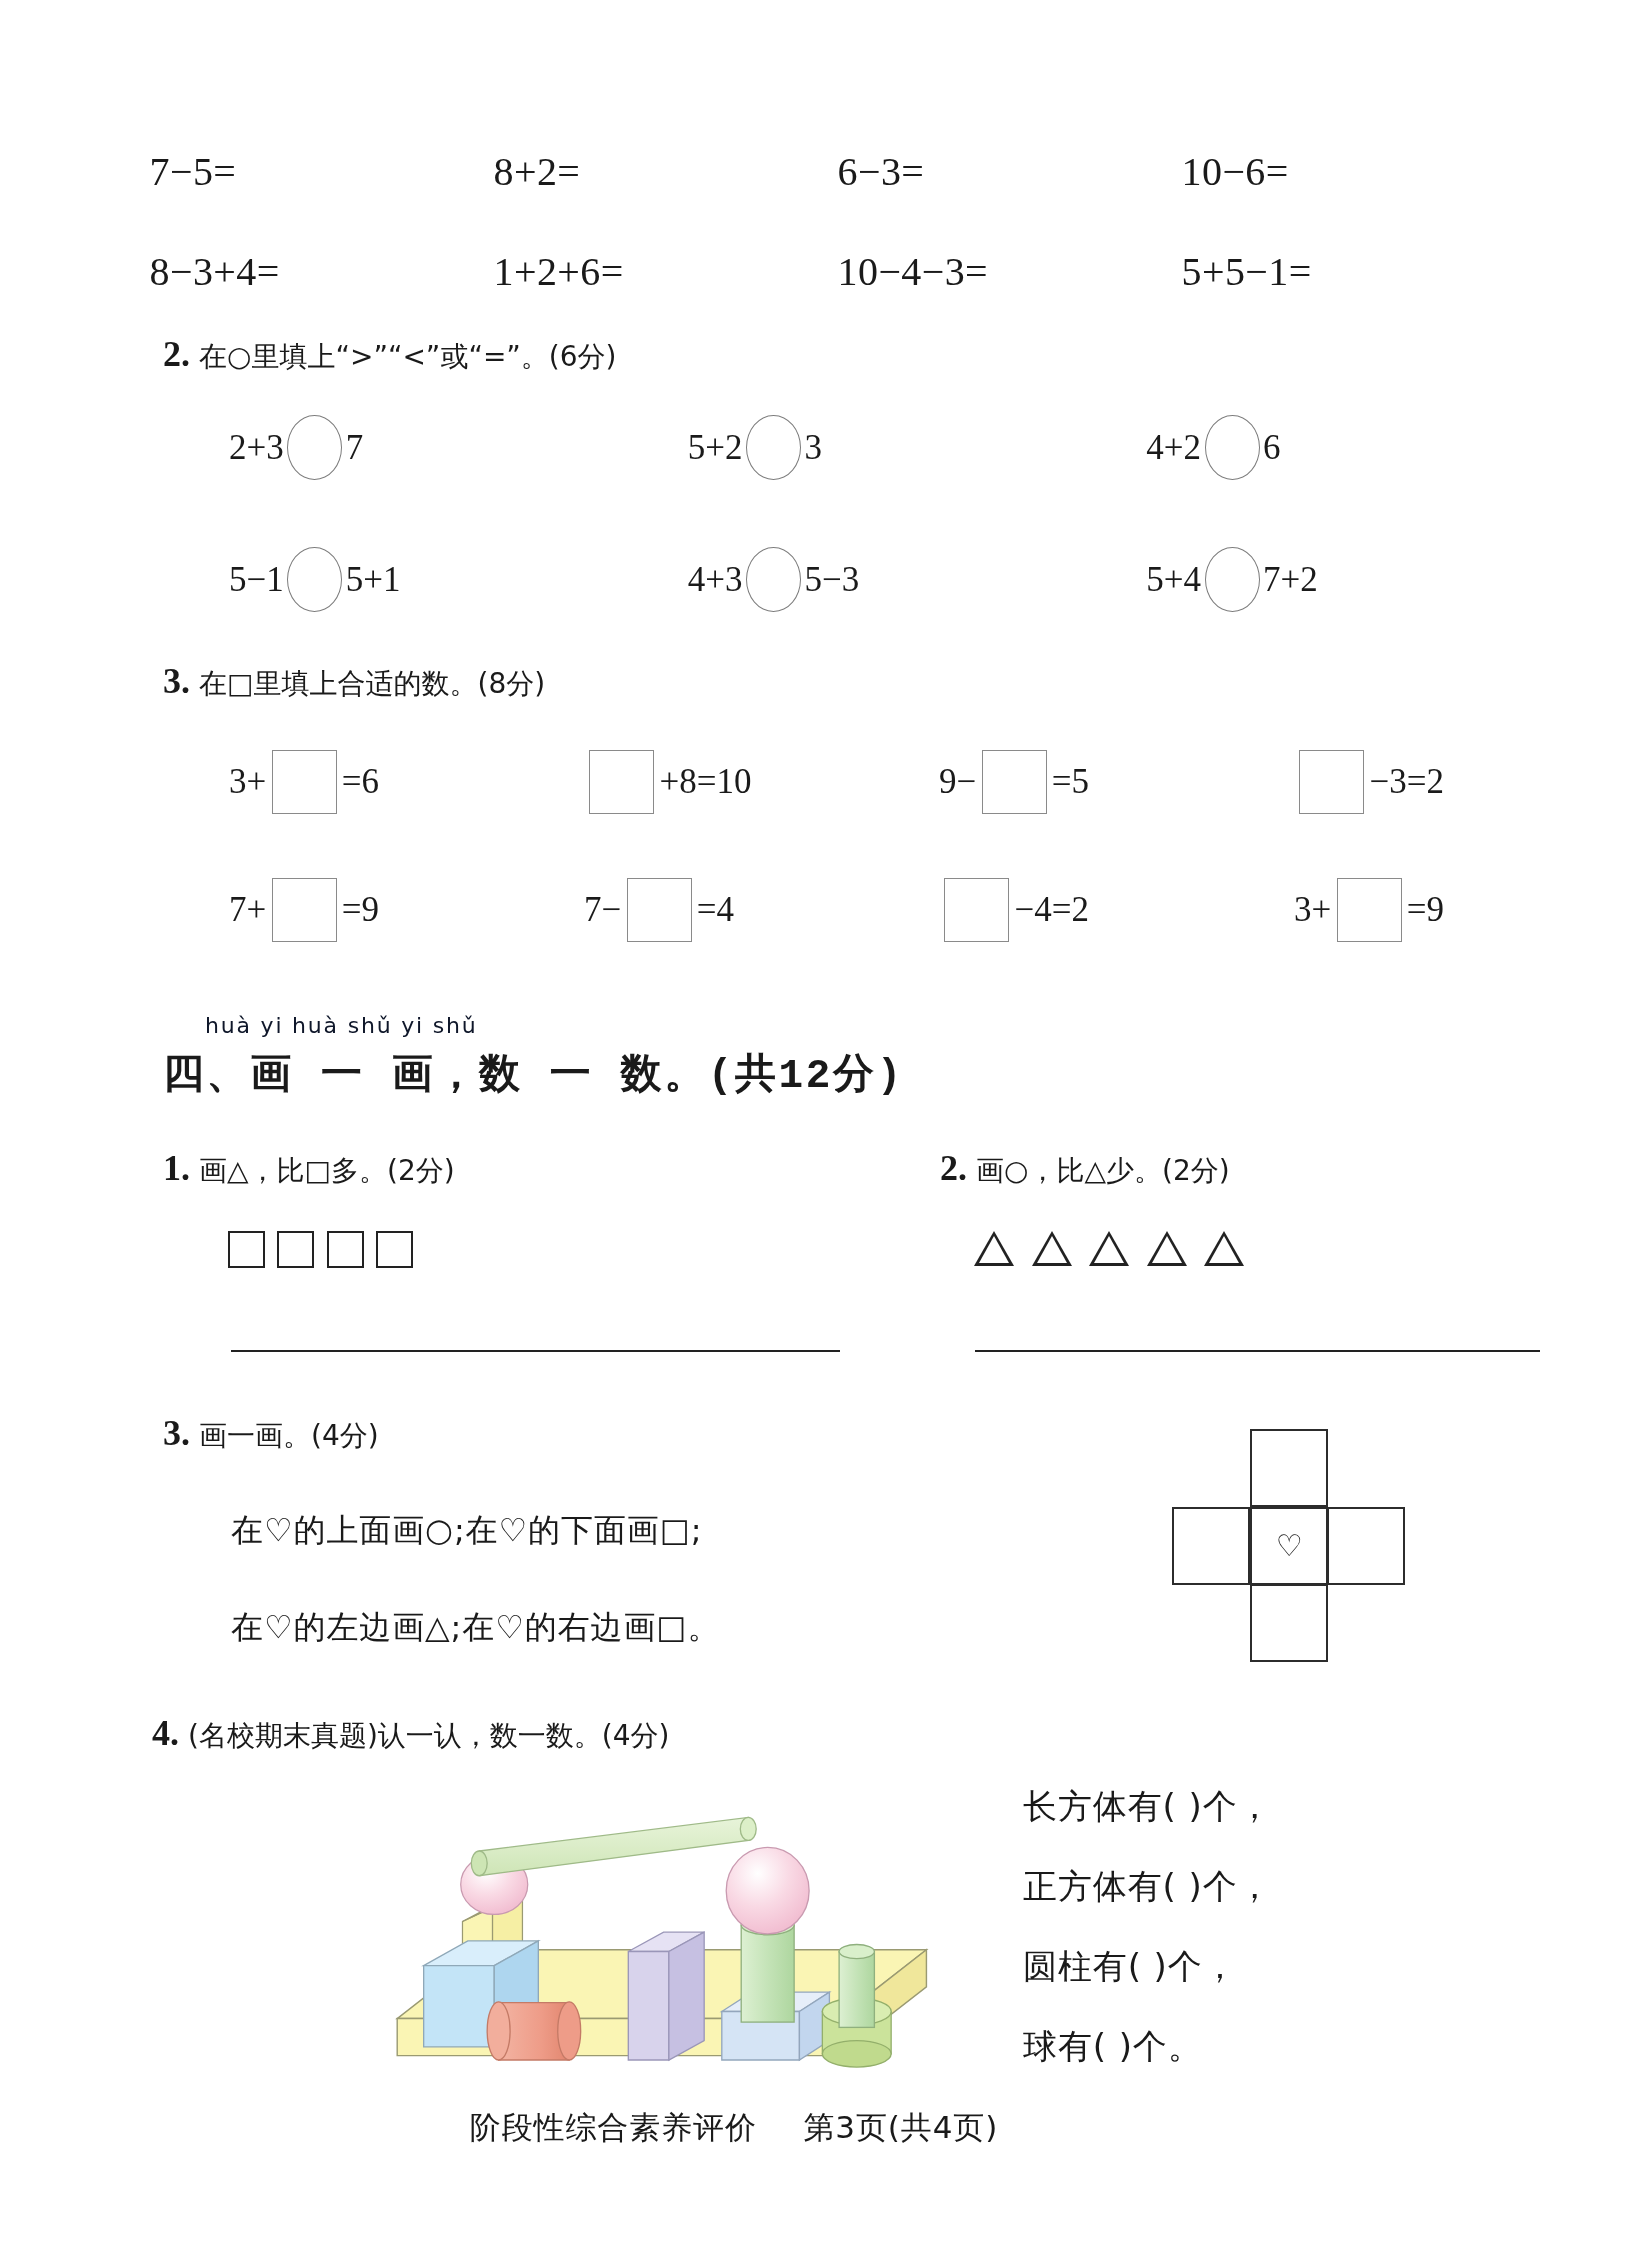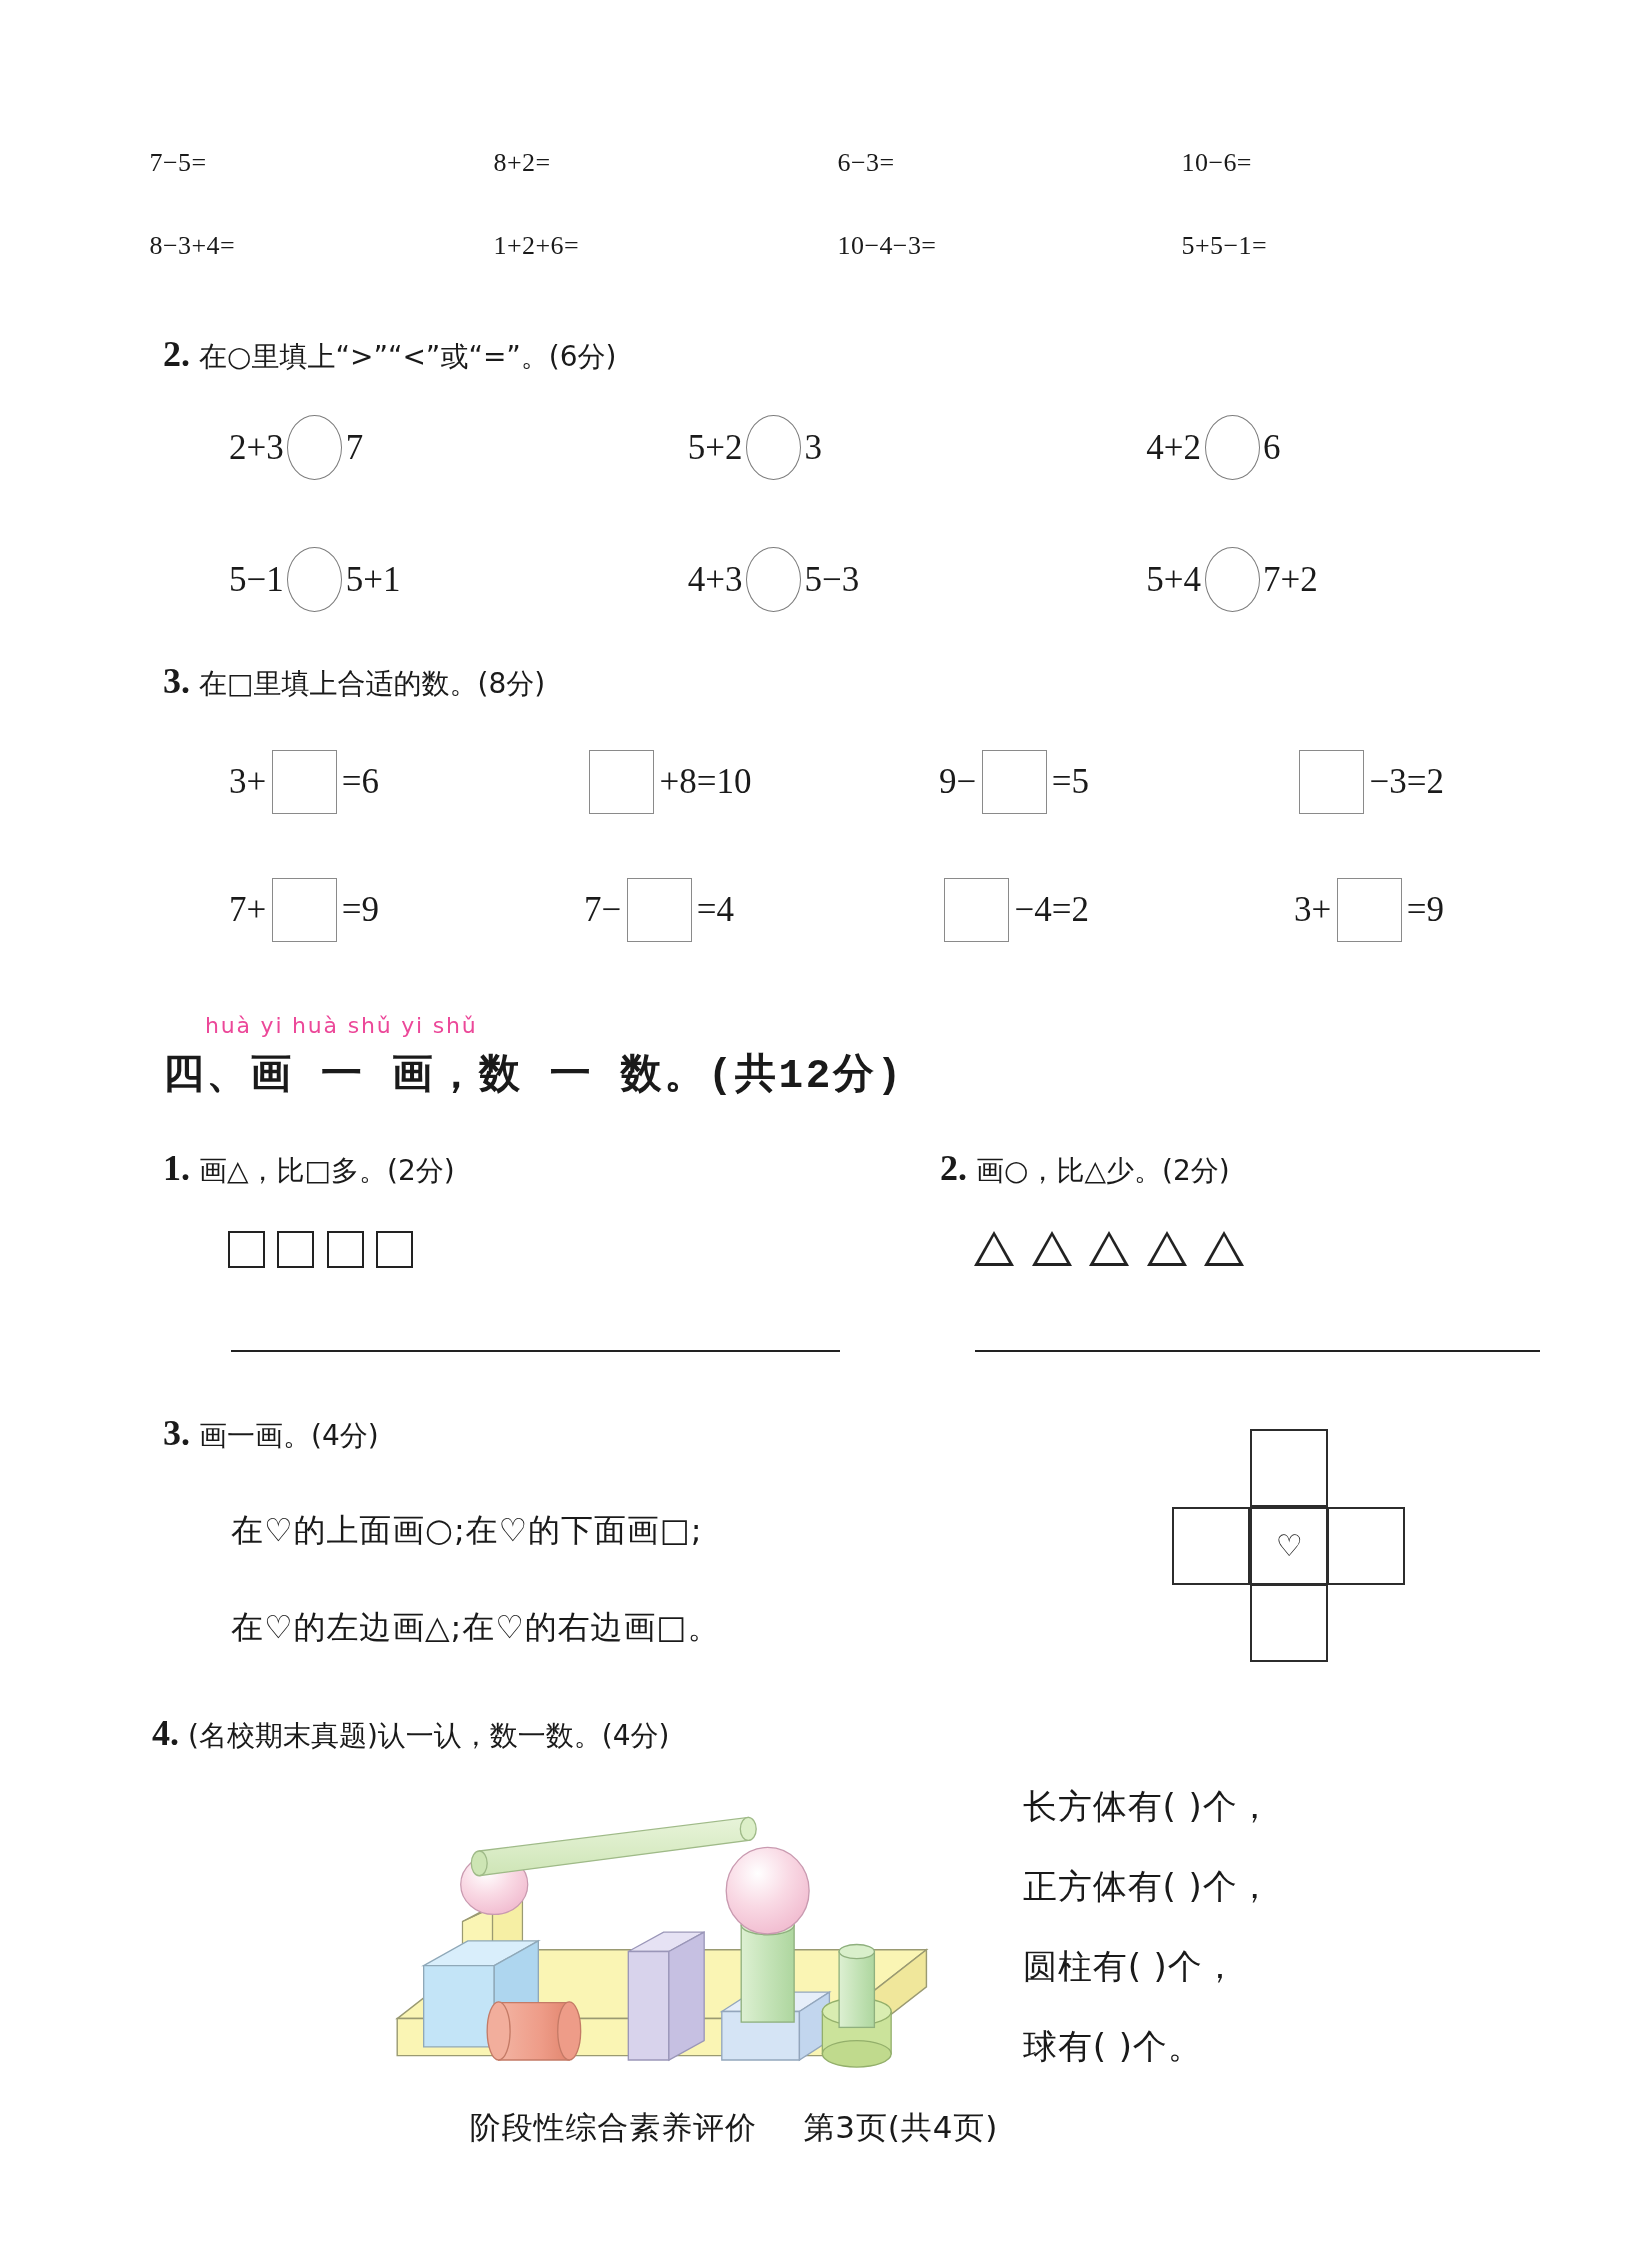--- a/index.html
+++ b/index.html
@@ -28,21 +28,21 @@
   .calc-grid {
     position: absolute;
     left: 132px;
     top: 148px;
     width: 1376px;
     display: grid;
     grid-template-columns: repeat(4, 1fr);
     grid-row-gap: 53px;
   }
   .calc-cell {
-    font-size: 26px;
+    font-size: 40px;
     letter-spacing: 0.4px;
     white-space: nowrap;
     padding-left: 17.6px;
   }
 
   
   .q-head {
     position: absolute;
     font-size: 36px;
     white-space: nowrap;
@@ -111,21 +111,21 @@
   
   .sec-head {
     position: absolute;
     left: 163px;
     top: 1013px;
   }
   .pinyin {
     font-family: "DejaVu Sans", "Liberation Sans", sans-serif;
     font-size: 22px;
     letter-spacing: 1.8px;
-    color: #ec4899;
+    color: #0f172a;
     margin-left: 42px;
     white-space: nowrap;
   }
   .sec-title {
     font-family: Liberation Mono, monospace;
     font-size: 41px;
     font-weight: bold;
     letter-spacing: 2.6px;
     margin-top: 8px;
     white-space: nowrap;

